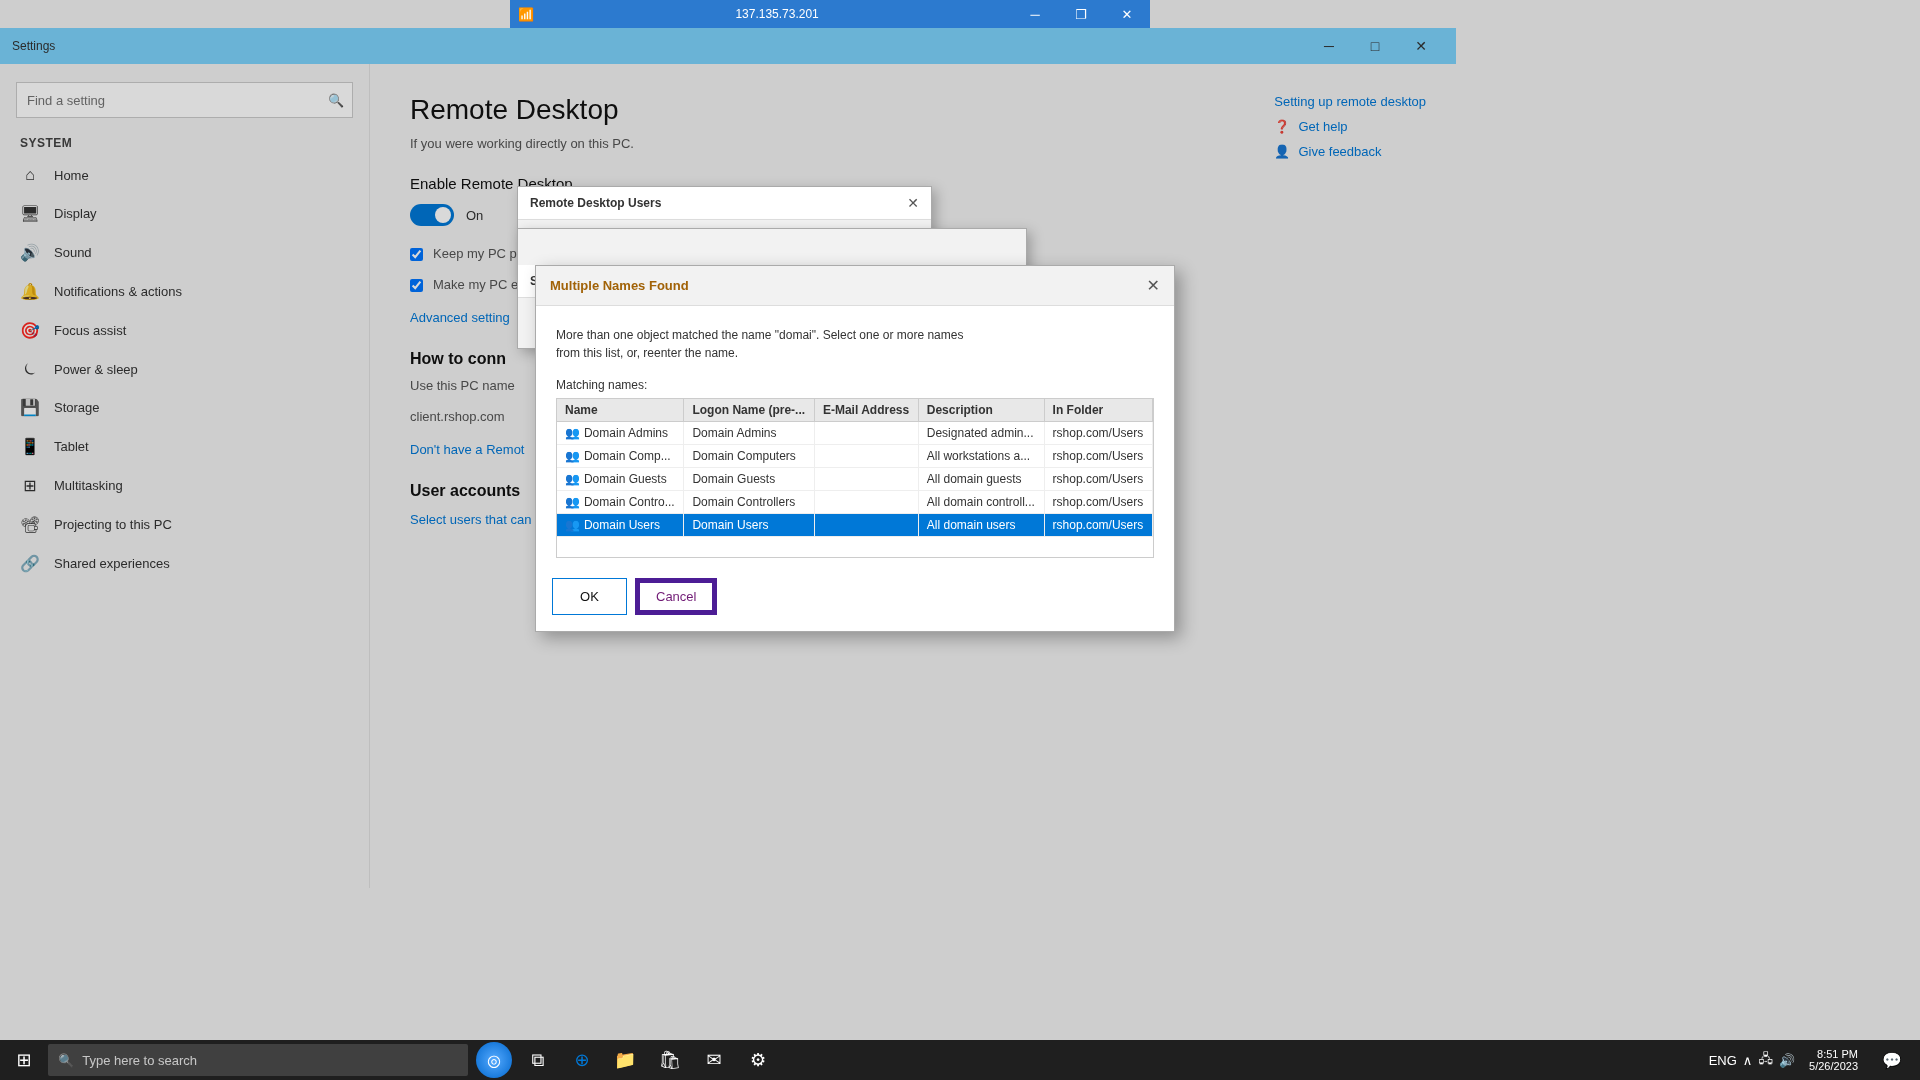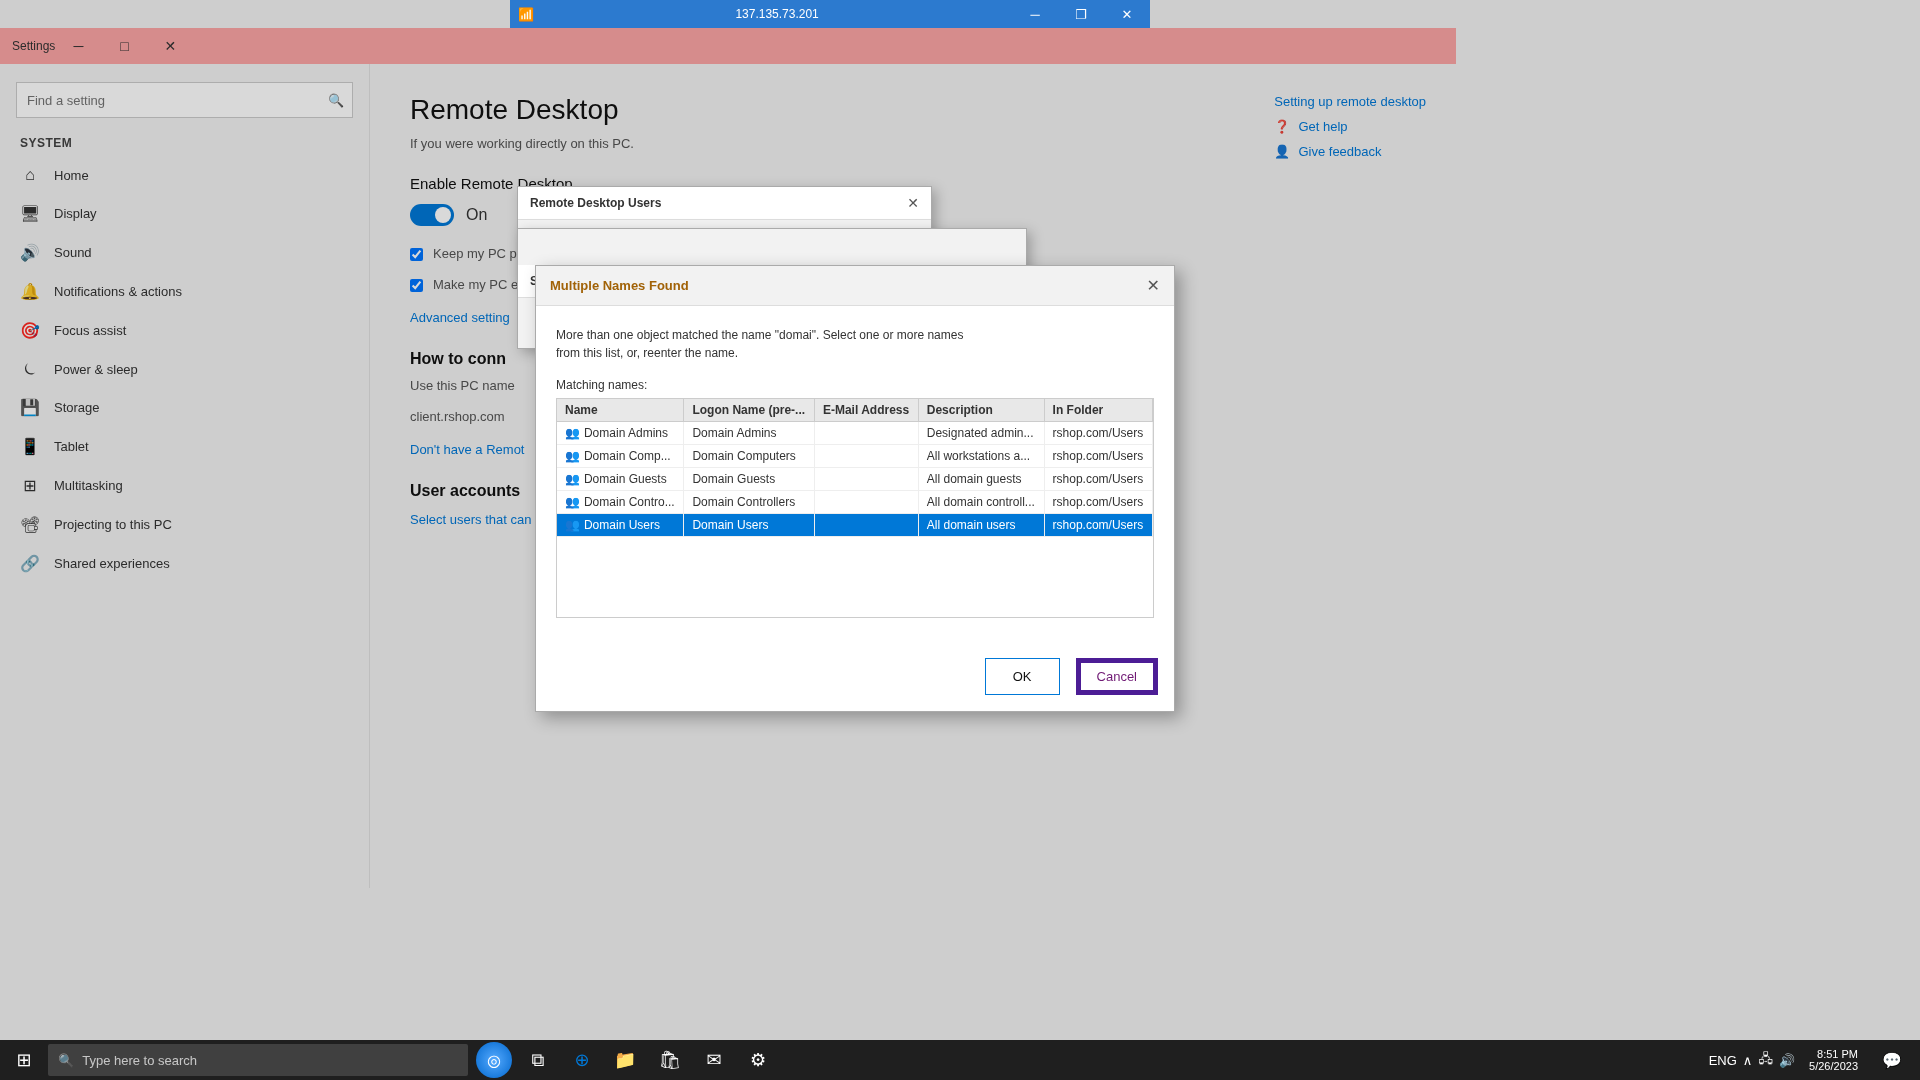--- a/index.html
+++ b/index.html
@@ -9,24 +9,25 @@
     .settings-window {
       position: absolute;
       top: 0; left: 0;
       width: 1456px; height: 860px;
       background: #f2f2f2;
       display: flex;
       flex-direction: column;
     }
     .title-bar {
       height: 36px;
-      background: #fca5a5;
+      background: #7dd3fc;
       display: flex;
       align-items: center;
       padding: 0 12px;
+      justify-content: space-between;
     }
     .title-bar-title {
       font-size: 12px;
       color: #333;
     }
     .title-bar-controls {
       display: flex;
       gap: 0;
     }
     .title-bar-btn {
@@ -135,21 +136,21 @@
       flex-shrink: 0;
     }
     .toggle::after {
       content: '';
       position: absolute;
       right: 3px; top: 3px;
       width: 16px; height: 16px;
       background: white;
       border-radius: 50%;
     }
-    .toggle-label { font-size: 16px; color: #333; }
+    .toggle-label { font-size: 13px; color: #333; }
     .checkbox-row {
       display: flex;
       align-items: flex-start;
       gap: 10px;
       margin-bottom: 16px;
     }
     .checkbox-row input[type=checkbox] { margin-top: 2px; }
     .checkbox-text { font-size: 13px; color: #555; }
 
     .link-text {
@@ -243,23 +244,22 @@
       display: flex; justify-content: space-between; align-items: center;
       border-bottom: 1px solid #ddd;
     }
     .dialog-mnf-title { font-size: 13px; font-weight: 600; color: #a16207; }
     .dialog-mnf-close { cursor: pointer; font-size: 16px; color: #555; }
     .dialog-mnf-body { padding: 20px; }
     .dialog-mnf-desc { font-size: 12px; color: #333; margin-bottom: 16px; line-height: 1.5; }
     .dialog-mnf-label { font-size: 12px; color: #333; margin-bottom: 6px; }
     .dialog-mnf-table-wrap {
       border: 1px solid #ccc;
-      height: 220px;
+      height: 160px;
       overflow-y: auto;
-      margin-bottom: 20px;
     }
     .dialog-mnf-table {
       width: 100%;
       border-collapse: collapse;
       font-size: 12px;
     }
     .dialog-mnf-table thead tr {
       background: #e8e8e8;
     }
     .dialog-mnf-table th {
@@ -275,22 +275,21 @@
       padding: 4px 8px;
       border-right: 1px solid #eee;
       border-bottom: 1px solid #eee;
       color: #333;
       white-space: nowrap;
     }
     .dialog-mnf-table tbody tr.selected { background: #0078d7; color: white; }
     .dialog-mnf-table tbody tr.selected td { color: white; }
     .dialog-mnf-footer {
       display: flex;
-      justify-content: flex-end;
-      gap: 16px;
+      gap: 8px;
       padding: 0 16px 16px 16px;
     }
     .btn-ok {
       background: white;
       border: 1px solid #0078d7;
       color: #111;
       padding: 6px 24px;
       font-size: 13px;
       cursor: pointer;
       min-width: 75px;

